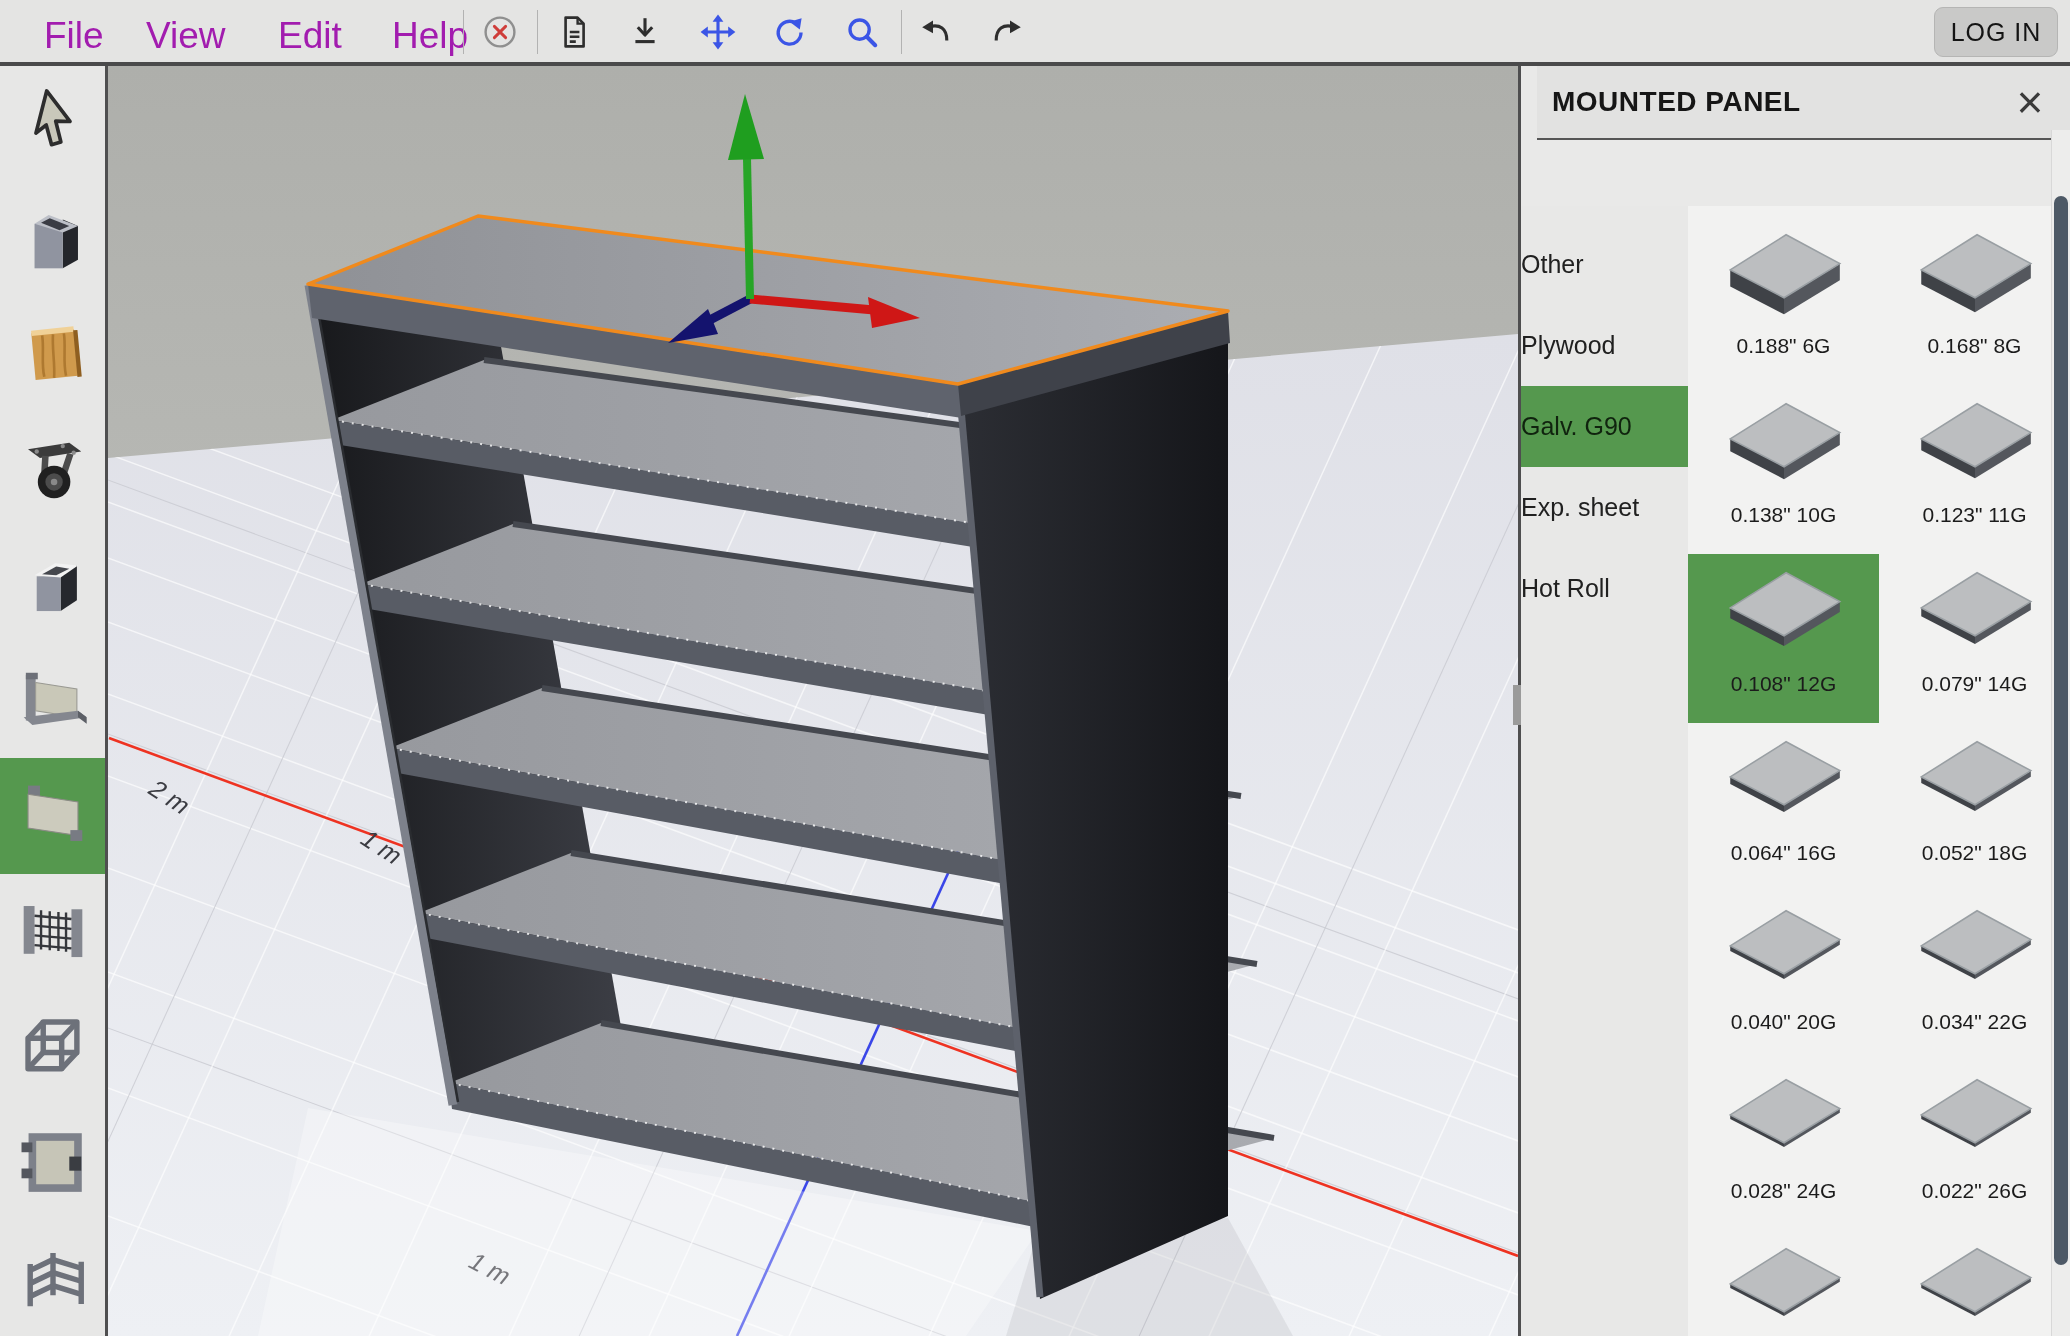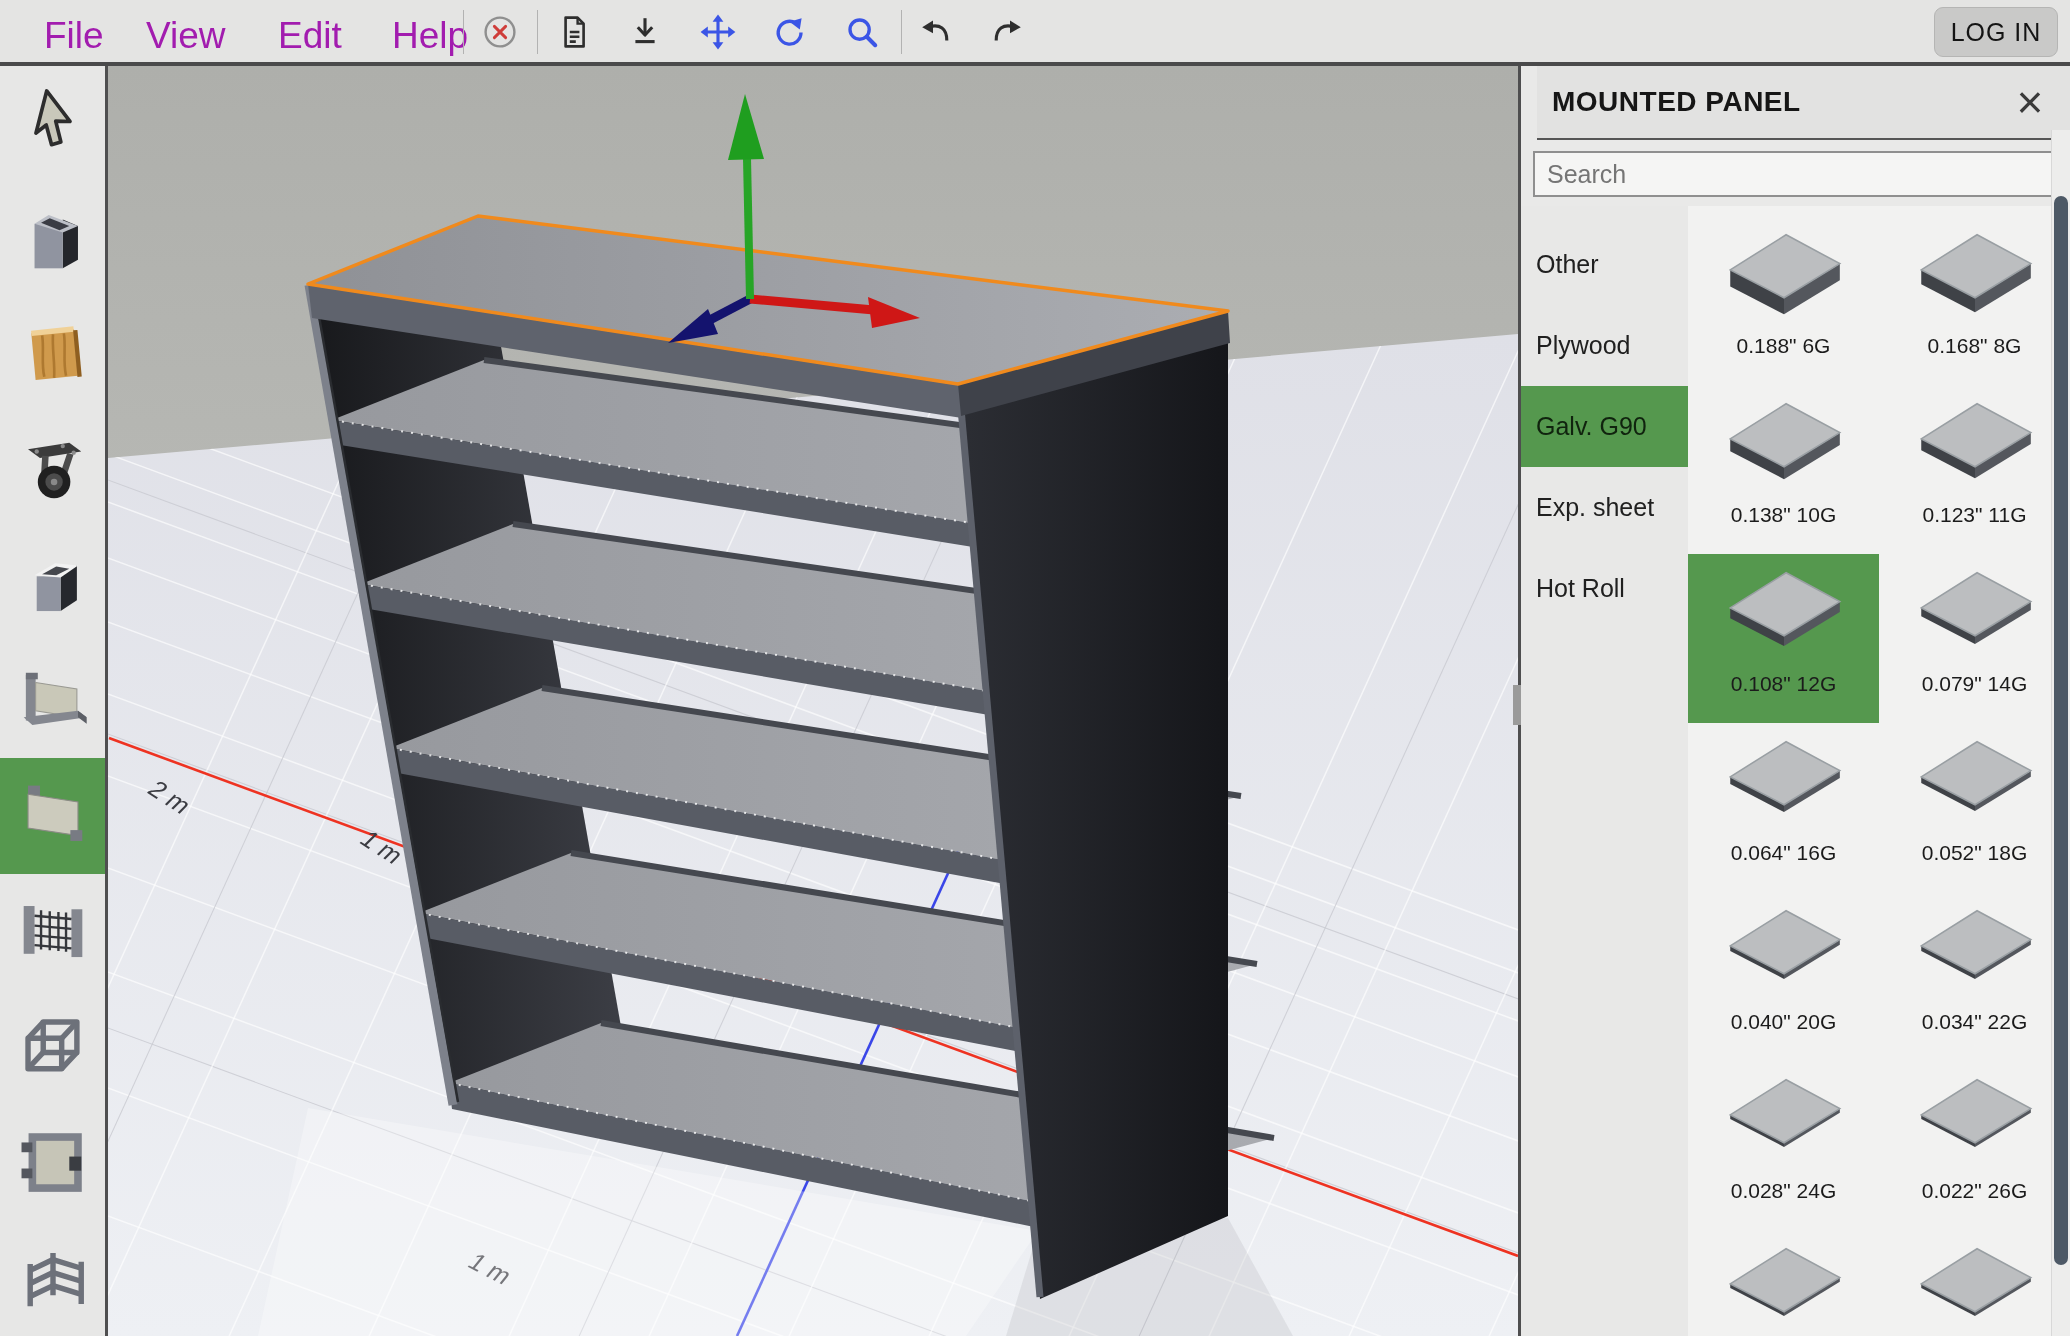--- a/index.html
+++ b/index.html
@@ -39,21 +39,21 @@
     border-bottom:2px solid #555; }
   .rtitle { position:absolute; left:15px; top:20px; font-size:28px; font-weight:bold;
     color:#161616; letter-spacing:.5px; }
   .close-btn { position:absolute; right:14px; top:8px; width:52px; height:56px; border:none;
     background:transparent; font-size:46px; font-weight:300; color:#3a3a3a; cursor:pointer; line-height:52px; }
   .search-row { position:absolute; left:0; top:76px; right:0; height:64px; padding:9px 10px 9px 12px; }
   .search-input { width:528px; height:46px; background:#f5f5f4; border:2px solid #8f8f8f;
     font-size:25px; color:#222; padding:0 12px; outline:none; }
   .rbody { position:absolute; left:0; top:140px; right:0; bottom:0; display:flex; }
   .cats { width:167px; background:#e8e8e7; padding-top:18px; }
-  .cat-item { height:81px; display:flex; align-items:center; padding-left:15px;
+  .cat-item { height:81px; display:flex; align-items:center; 
     font-size:25px; color:#202020; cursor:pointer; }
   .cat-item.selected { background:var(--accent-green,#55984e); color:#10230e; }
   .pgrid { flex:1; background:#f2f2f1; display:grid; grid-template-columns:1fr 1fr;
     grid-auto-rows:169px; padding-top:10px; overflow:hidden; }
   .tile { display:flex; flex-direction:column; align-items:center; justify-content:flex-start;
     padding-top:6px; cursor:pointer; }
   .tile.selected { background:var(--accent-green,#55984e); }
   .tile .slab { width:124px; height:104px; }
   .tile .tlabel { font-size:21px; color:#1b1b1b; margin-top:8px; white-space:nowrap; }
   .vscroll { position:absolute; right:0; top:64px; width:19px; bottom:0;
@@ -400,23 +400,20 @@
 </div>
 
 <div class="rpanel">
   <div class="resize-handle"></div>
 
   <div class="rheader">
     <span class="rtitle">MOUNTED PANEL</span>
     <button class="close-btn">×</button>
   </div>
 
-  <div class="search-row">
-    <input class="search-input" type="text" placeholder="Search" style="">
-  </div>
 
   <div class="rbody">
     <div class="cats">
       <div class="cat-item">Other</div>
       <div class="cat-item">Plywood</div>
       <div class="cat-item selected">Galv. G90</div>
       <div class="cat-item">Exp. sheet</div>
       <div class="cat-item">Hot Roll</div>
     </div>
     <div class="pgrid">

